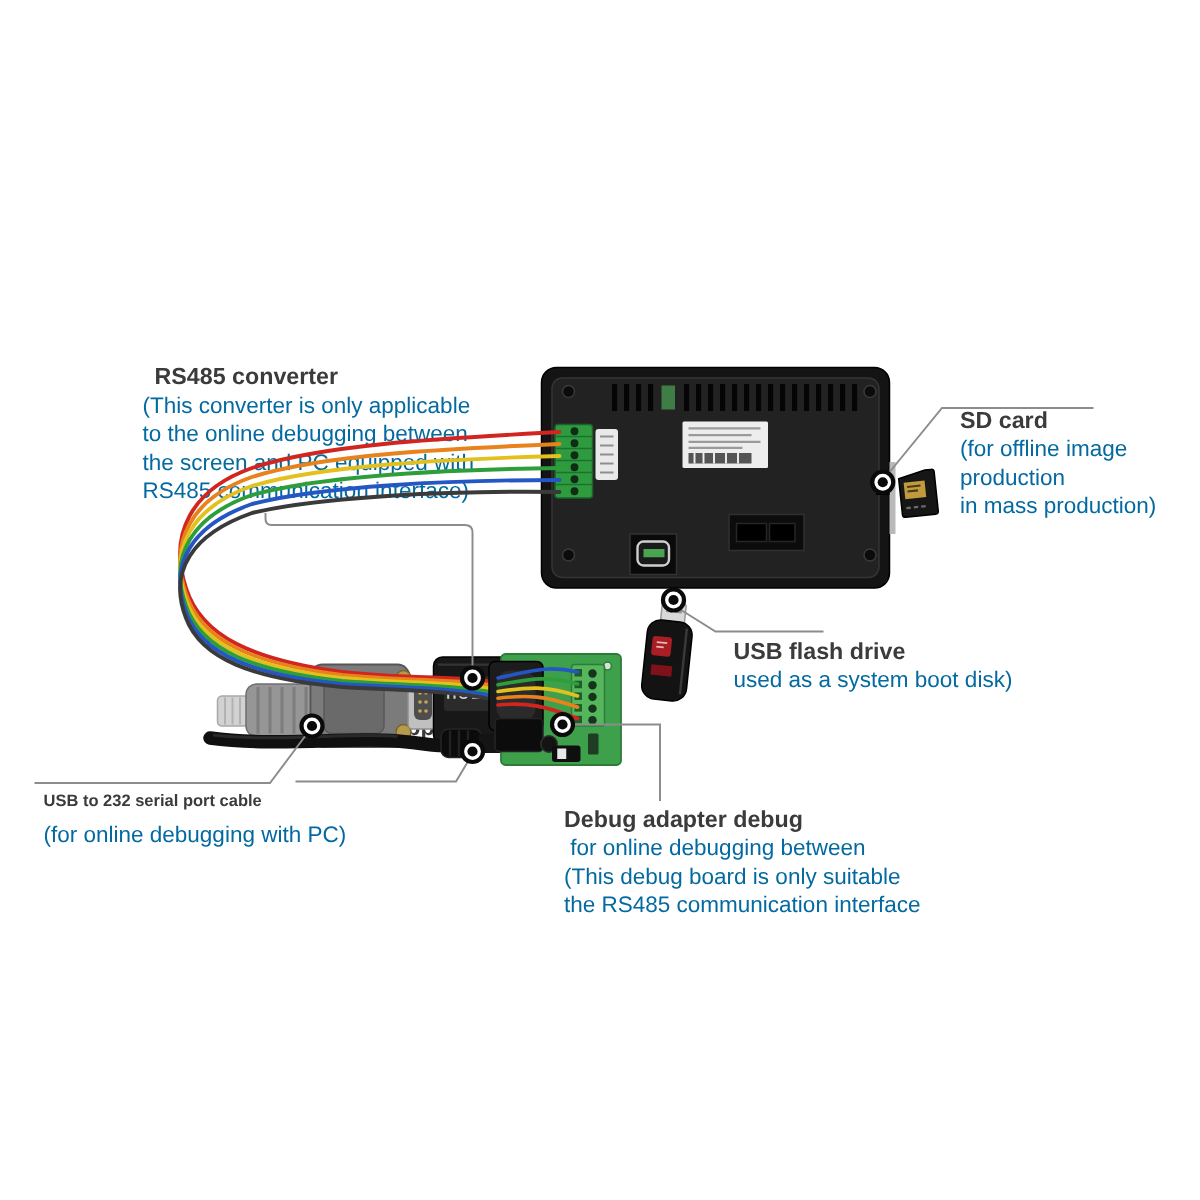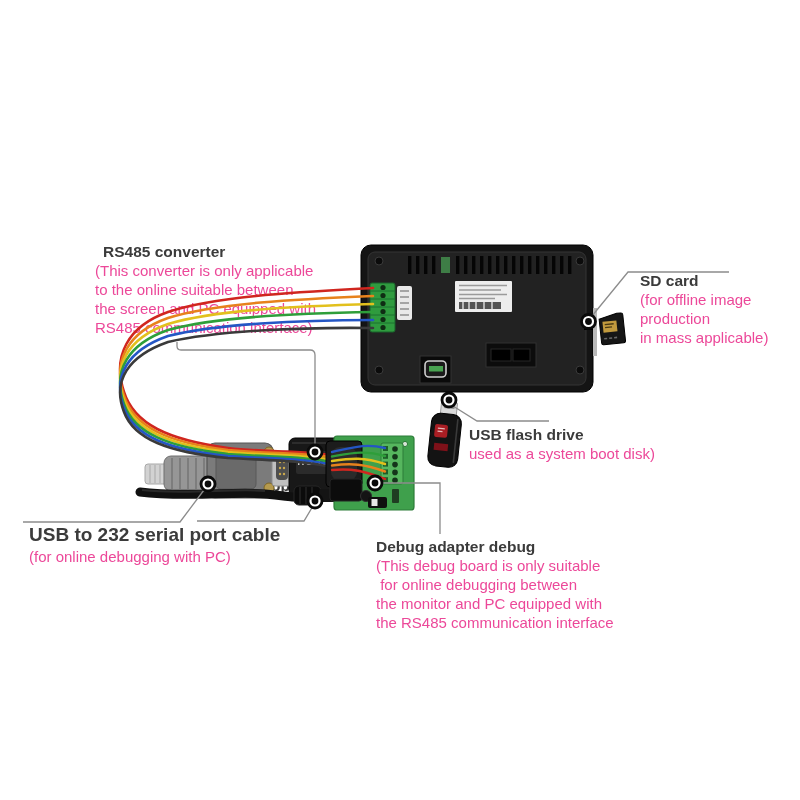--- a/index.html
+++ b/index.html
@@ -2,64 +2,63 @@
 <html><head>
 <meta charset="utf-8">
 <style>
   html,body{margin:0;padding:0;background:#fff;}
   .canvas{
     position:relative;width:800px;height:791px;background:#ffffff;overflow:hidden;
     font-family:"Liberation Sans","DejaVu Sans",sans-serif;
   }
   .lbl{position:absolute;z-index:1;}
   .lbl .t{font-weight:700;color:#3b3b3b;font-size:15.5px;line-height:19px;white-space:pre;}
-  .lbl .l{font-weight:400;color:#ec4899;font-size:15px;line-height:19px;white-space:pre;}
-  .lbl.big .t{font-size:19px;}
+  .lbl .l{font-weight:400;color:#0369a1;font-size:15px;line-height:19px;white-space:pre;}
+  .lbl.big .t{font-size:11px;}
   .t-indent{padding-left:8px;}
   svg.art{position:absolute;left:0;top:0;z-index:2;pointer-events:none;}
 </style>
 </head>
 <body>
 
 <div class="canvas">
 
   <div class="lbl" style="left:95px;top:242px;">
     <div class="t t-indent">RS485 converter</div>
     <div class="l">(This converter is only applicable</div>
-    <div class="l">to the online suitable between</div>
+    <div class="l">to the online debugging between</div>
     <div class="l">the screen and PC equipped with</div>
     <div class="l">RS485 communication interface)</div>
   </div>
 
   <div class="lbl" style="left:630px;top:271px;margin-left:10px;">
     <div class="t">SD card</div>
     <div class="l">(for offline image</div>
     <div class="l">production</div>
-    <div class="l">in mass applicable)</div>
-  </div>
-
-  <div class="lbl" style="left:469px;top:425px;">
+    <div class="l">in mass production)</div>
+  </div>
+
+  <div class="lbl" style="left:489px;top:425px;">
     <div class="t">USB flash drive</div>
     <div class="l">used as a system boot disk)</div>
   </div>
 
   <div class="lbl" style="left:202px;top:476px;">
     <div class="t">Power supply</div>
   </div>
 
   <div class="lbl big" style="left:29px;top:525px;">
     <div class="t">USB to 232 serial port cable</div>
     <div class="l" style="margin-top:3px;">(for online debugging with PC)</div>
   </div>
 
   <div class="lbl" style="left:376px;top:537px;">
     <div class="t">Debug adapter debug</div>
+    <div class="l"> for online debugging between</div>
     <div class="l">(This debug board is only suitable</div>
-    <div class="l"> for online debugging between</div>
-    <div class="l">the monitor and PC equipped with</div>
     <div class="l">the RS485 communication interface</div>
   </div>
 
   <svg class="art" width="800" height="800" viewBox="0 0 800 800">
 
     <g>
       <rect x="361" y="245" width="232" height="147" rx="10" fill="#141414" stroke="#000" stroke-width="1"></rect>
       <rect x="368" y="252" width="218" height="133" rx="7" fill="#222222" stroke="#343434" stroke-width="1"></rect>
       <rect x="593" y="308" width="4" height="48" fill="#b9b9b9"></rect>
 

